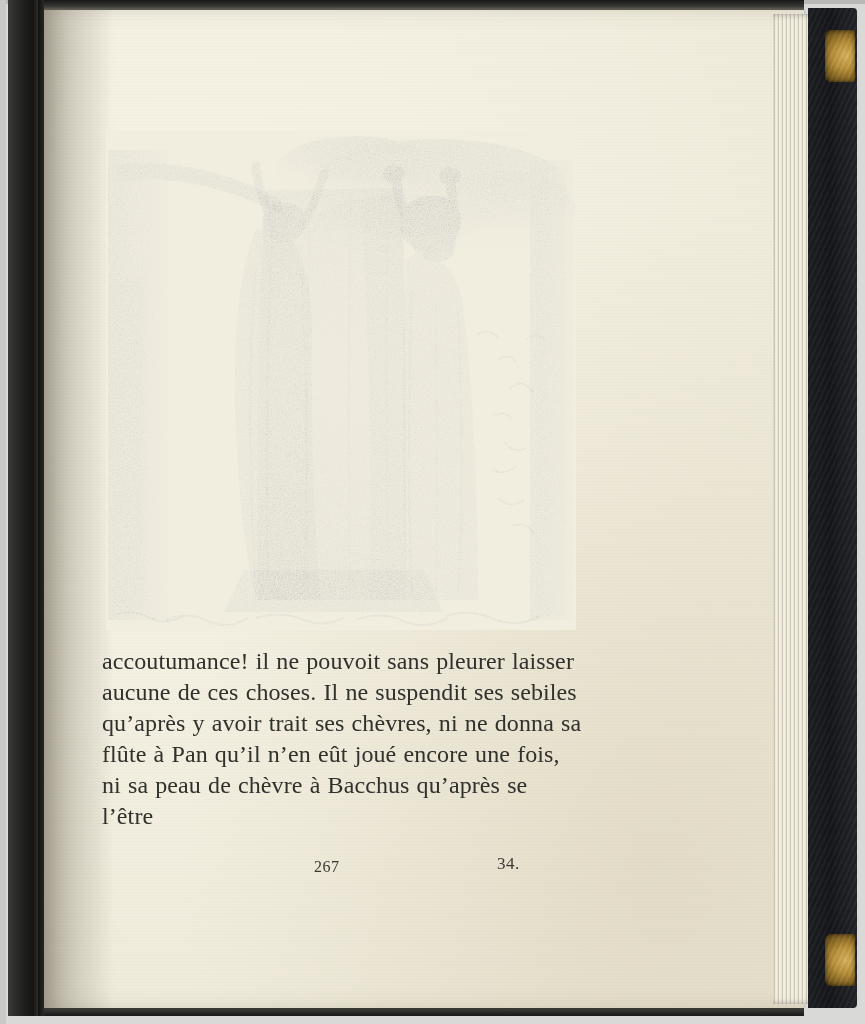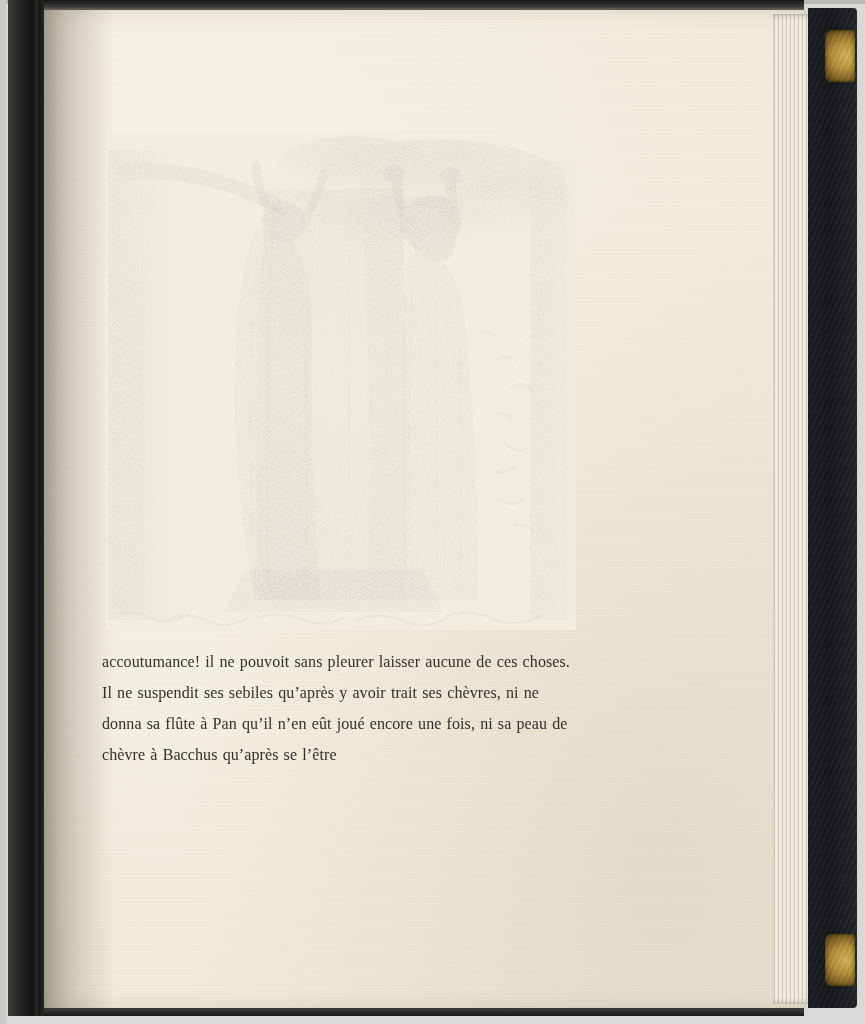--- a/index.html
+++ b/index.html
@@ -158,21 +158,21 @@
     width: 470px;
     height: 500px;
     margin-left: 4px;
     overflow: hidden;
   }
   .plate svg { display: block; }
 
   .caption {
     margin-top: 16px;
     width: 480px;
-    font-size: 16px;
+    font-size: 24px;
     line-height: 31px;
     color: #30302c;
     text-align: left;
     letter-spacing: 0.1px;
     word-spacing: 1px;
   }
   .caption p { margin: 0; }
 
   .folio-row {
     position: relative;
@@ -354,16 +354,20 @@
           </g>
 
           <rect x="0" y="0" width="470" height="500" fill="#f2eee0" opacity="0.12"></rect>
         </svg>
       </div>
 
       <div class="caption">
         <p>accoutumance! il ne pouvoit sans pleurer laisser aucune de ces choses. Il ne suspendit ses sebiles qu’après y avoir trait ses chèvres, ni ne donna sa flûte à Pan qu’il n’en eût joué encore une fois, ni sa peau de chèvre à Bacchus qu’après se l’être</p>
       </div>
 
+      <div class="folio-row">
+        <div class="folio-page">267</div>
+        <div class="folio-plate">34.</div>
+      </div>
 
     </div>
   </div>
 </div>
 
 </body></html>

